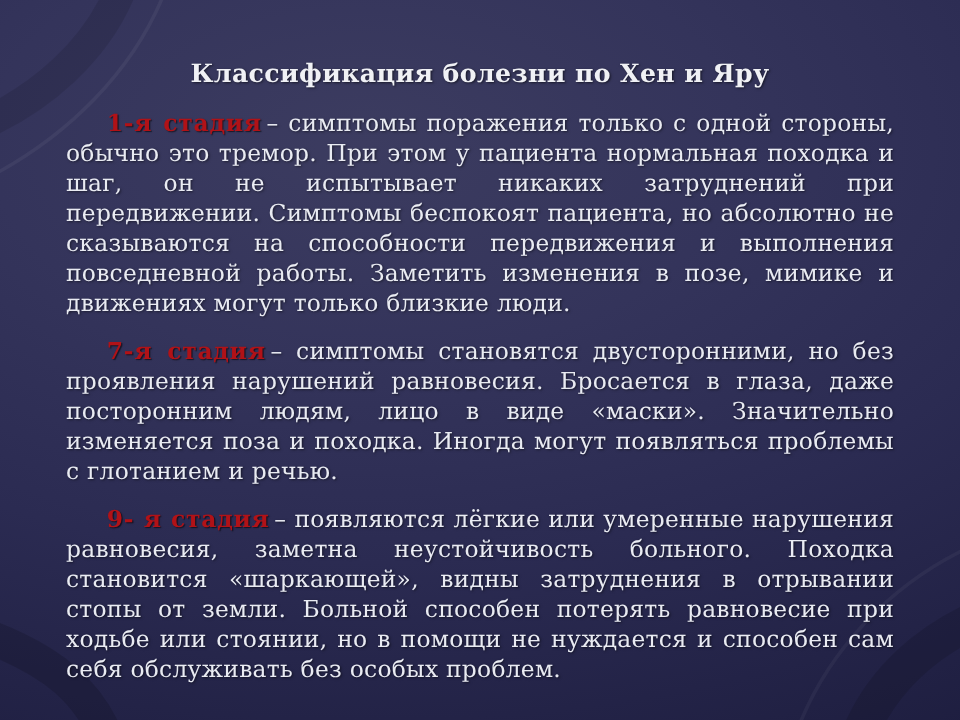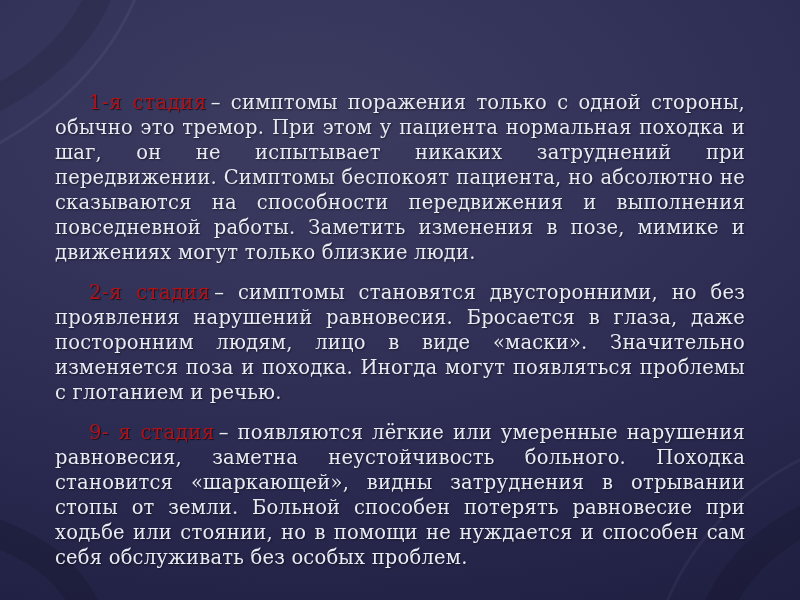--- a/index.html
+++ b/index.html
@@ -49,21 +49,21 @@
     text-align: justify;
     text-indent: 34px;
     font-size: 19.5px;
     line-height: 25px;
     color: #e9ebf2;
     letter-spacing: 0.2px;
     text-shadow: 1px 1px 2px rgba(0,0,0,0.5);
   }
   .stage {
     color: #b11217;
-    font-weight: normal;
+    font-weight: bold;
     letter-spacing: 0.6px;
     margin-right: 0.2em;
     text-shadow: 1px 1px 1px rgba(0,0,0,0.6);
     margin-top: 40px;
   }
 </style>
 </head>
 <body>
 
 <div class="slide">
@@ -72,23 +72,24 @@
 
     <path d="M -60 170 C 50 130 130 50 150 -50" fill="none" stroke="rgba(255,255,255,0.05)" stroke-width="3"></path>
     <path d="M -60 120 C 30 95 95 35 110 -40" fill="none" stroke="rgba(0,0,0,0.10)" stroke-width="26"></path>
 
     <path d="M -40 520 C 40 545 85 575 100 650" fill="none" stroke="rgba(0,0,0,0.14)" stroke-width="28"></path>
 
     <path d="M 850 440 C 750 470 670 550 650 660" fill="none" stroke="rgba(255,255,255,0.045)" stroke-width="3"></path>
     <path d="M 860 500 C 780 520 720 570 705 650" fill="none" stroke="rgba(0,0,0,0.12)" stroke-width="30"></path>
   </svg>
 
+  <div class="title">Классификация болезни по Хен и Яру</div>
 
   <div class="content">
 
     <p><span class="stage">1-я стадия</span><span>– симптомы поражения только с одной стороны, обычно это тремор. При этом у пациента нормальная походка и шаг, он не испытывает никаких затруднений при передвижении. Симптомы беспокоят пациента, но абсолютно не сказываются на способности передвижения и выполнения повседневной работы. Заметить изменения в позе, мимике и движениях могут только близкие люди.</span></p>
 
-    <p><span class="stage">2-я стадия</span><span>– симптомы становятся двусторонними, но без проявления нарушений равновесия. Бросается в глаза, даже посторонним людям, лицо в виде «маски». Значительно изменяется поза и походка. Иногда могут появляться проблемы с глотанием и речью.</span></p>
+    <p><span class="stage">7-я стадия</span><span>– симптомы становятся двусторонними, но без проявления нарушений равновесия. Бросается в глаза, даже посторонним людям, лицо в виде «маски». Значительно изменяется поза и походка. Иногда могут появляться проблемы с глотанием и речью.</span></p>
 
     <p><span class="stage">9- я стадия</span><span>– появляются лёгкие или умеренные нарушения равновесия, заметна неустойчивость больного. Походка становится «шаркающей», видны затруднения в отрывании стопы от земли. Больной способен потерять равновесие при ходьбе или стоянии, но в помощи не нуждается и способен сам себя обслуживать без особых проблем.</span></p>
 
   </div>
 </div>
 
 </body></html>

